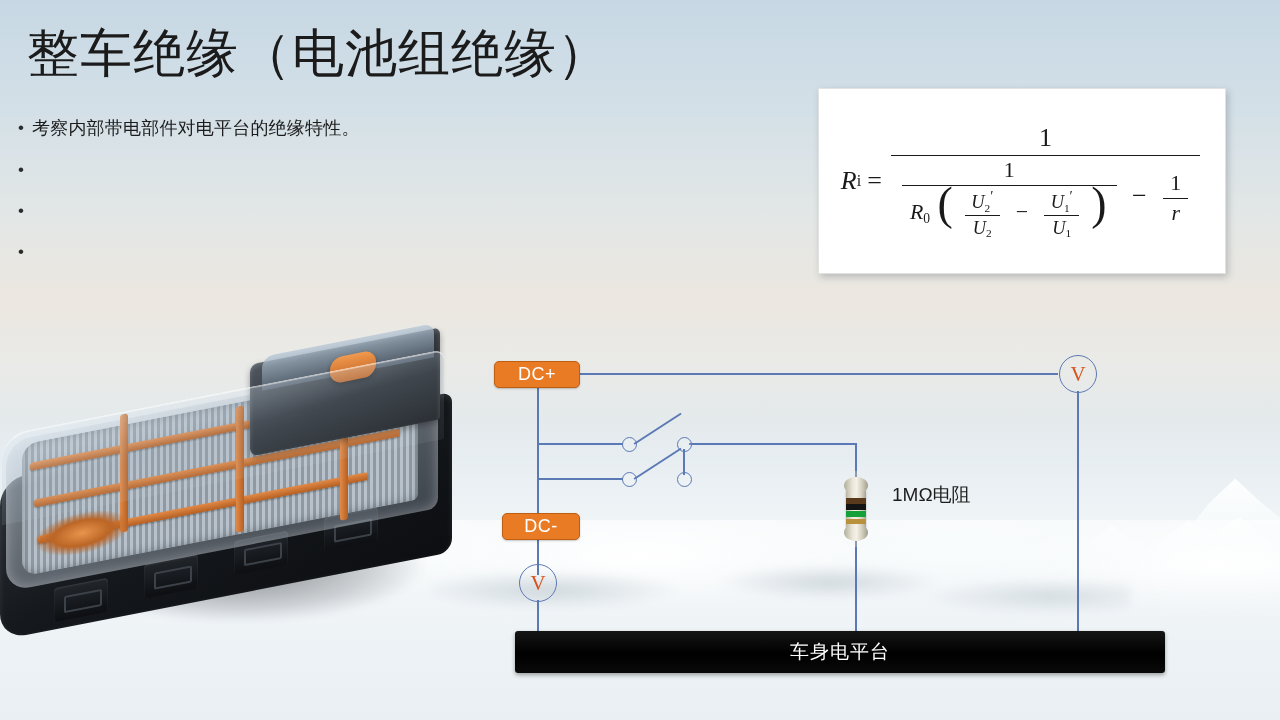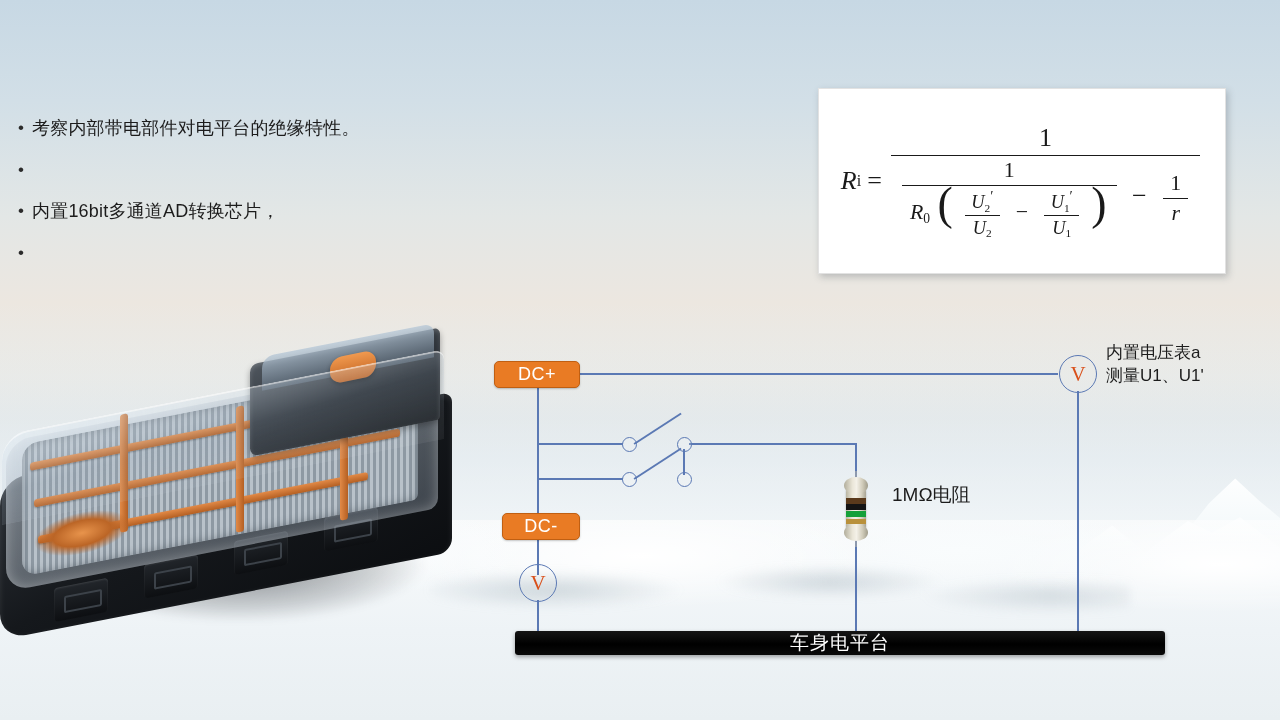--- a/index.html
+++ b/index.html
@@ -193,21 +193,21 @@
     position:absolute;left:3px;top:9px;width:20px;height:58px;border-radius:9px/12px;
     background:linear-gradient(90deg,#b9b5a2 0%,#ece8da 32%,#f3f0e6 50%,#ddd8c7 74%,#a9a594 100%);
     box-shadow:0 1px 2px rgba(0,0,0,.3);
   }
   .res-cap{position:absolute;left:1px;width:24px;height:17px;border-radius:50%;
     background:linear-gradient(90deg,#b2ae9c 0%,#eae6d8 35%,#f4f1e8 52%,#cfcab8 78%,#a09c8b 100%);}
   .res-band{position:absolute;left:3px;width:20px;height:6px;}
   .res-lead{position:absolute;left:12px;width:2px;background:#8d99ad;}
 
   .chassis{
-    position:absolute;left:515px;top:631px;width:650px;height:24px;
+    position:absolute;left:515px;top:631px;width:650px;height:42px;
     background:linear-gradient(180deg,#151515 0%,#000000 55%,#0a0a0a 100%);
     border-radius:3px;
     box-shadow:0 2px 4px rgba(0,0,0,.35);
     display:flex;align-items:center;justify-content:center;
   }
   .chassis span{color:#ffffff;font-size:19px;letter-spacing:1px;}
 
   .res-label{position:absolute;left:892px;top:482px;font-size:19px;color:#1c1c1c;white-space:nowrap;}
 </style>
 </head>
@@ -215,32 +215,32 @@
 
 <div class="slide">
 
   <div class="sky-haze"></div>
   <div class="peak peak-c"></div>
   <div class="peak peak-r2"></div>
   <div class="peak peak-r"></div>
   <div class="cloud-band"></div>
   <div class="cloud-dark"></div>
 
+  <div class="title">整车绝缘（电池组绝缘）</div>
 
   <div class="bullets">
     <div class="bullet">
       <div class="dot">•</div>
       <div class="btxt">考察内部带电部件对电平台的绝缘特性。</div>
     </div>
     <div class="bullet">
       <div class="dot">•</div>
     </div>
     <div class="bullet">
       <div class="dot">•</div>
-      <div class="btxt">内置16bit多通道AD转换芯片，</div>
     </div>
     <div class="bullet">
       <div class="dot">•</div>
     </div>
   </div>
 
   <div class="formula-card">
     <div class="math">
       <span class="mi">R</span>
         <span class="sub">i</span>
@@ -336,24 +336,20 @@
     <div class="blade" style="left:634px;top:478px;width:56px;transform:rotate(-33deg);"></div>
 
     <div class="wire v" style="left:683px;top:449px;height:26px;"></div>
 
     <div class="dc-badge" style="left:494px;top:361px;width:84px;">DC+</div>
     <div class="dc-badge" style="left:502px;top:513px;width:76px;">DC-</div>
 
     <div class="vmeter" style="left:1059px;top:355px;">
       <span>V</span>
     </div>
-    <div class="vm-label" style="left:1106px;top:341px;">
-      <div>内置电压表a</div>
-      <div>测量U1、U1'</div>
-    </div>
 
     <div class="vmeter" style="left:519px;top:564px;">
       <span>V</span>
     </div>
 
     <div class="resistor">
       <div class="res-lead" style="top:0px;height:14px;"></div>
       <div class="res-lead" style="top:62px;height:14px;"></div>
       <div class="res-body"></div>
       <div class="res-cap" style="top:6px;"></div>

